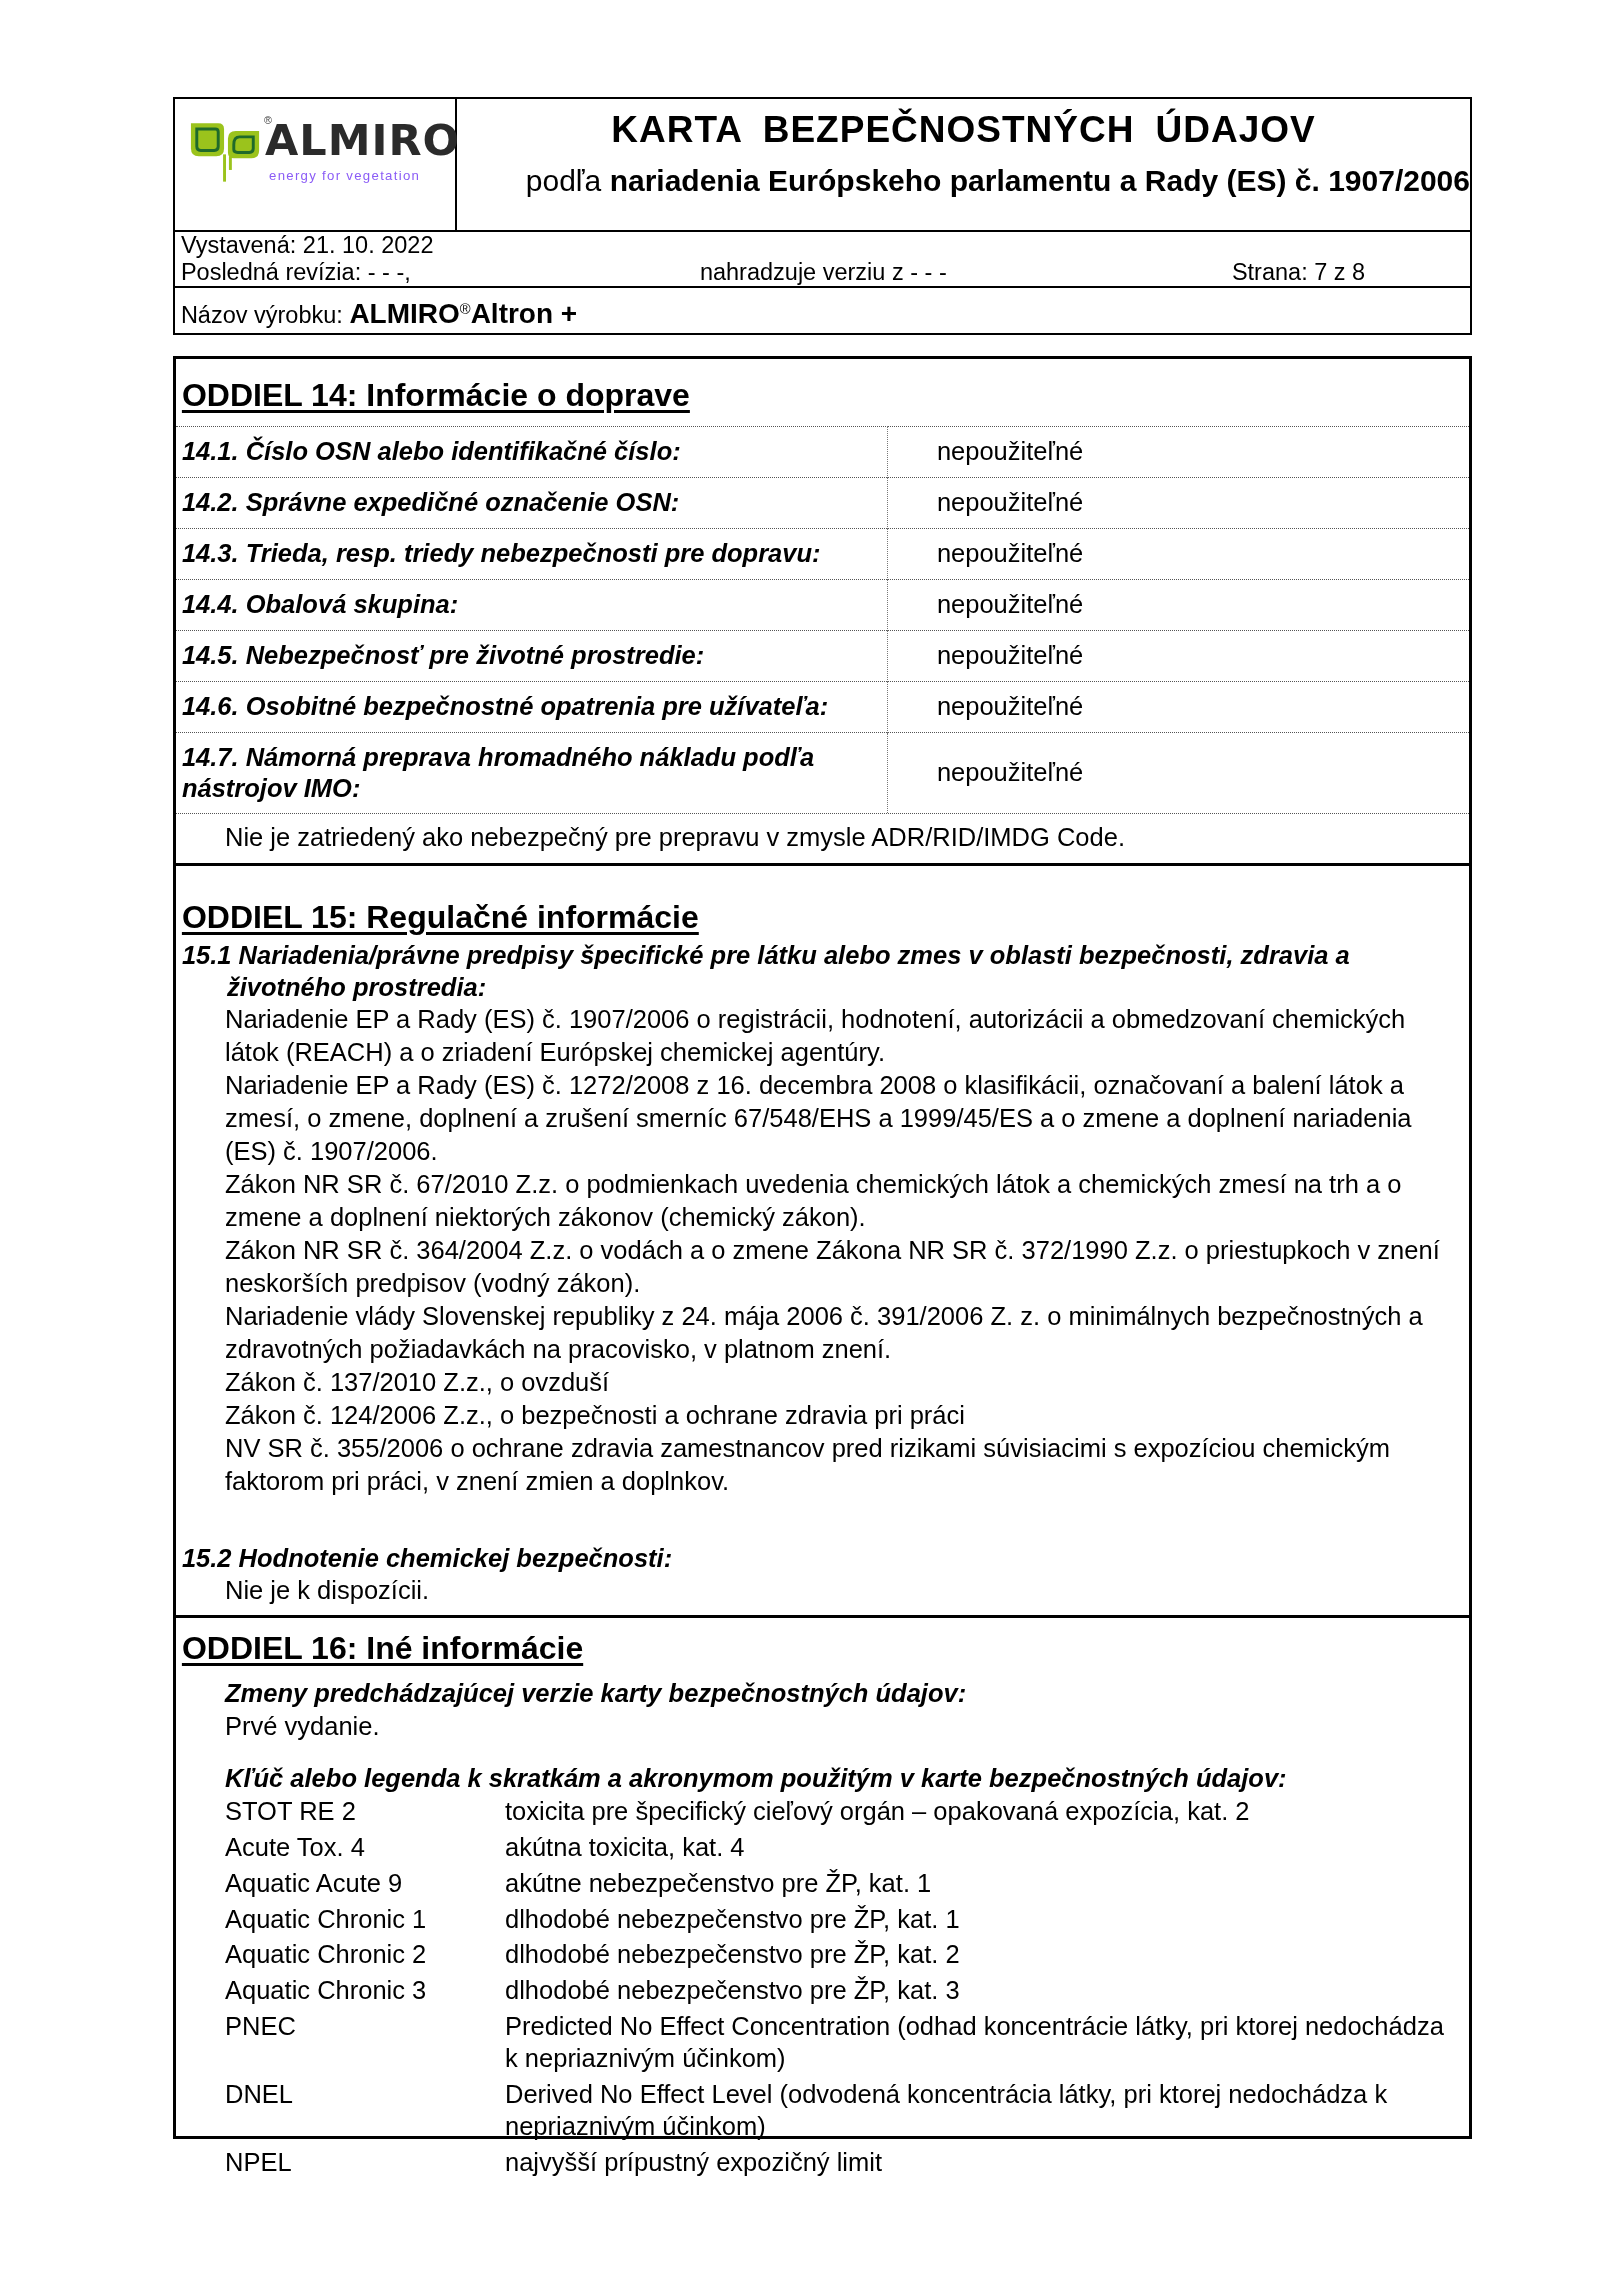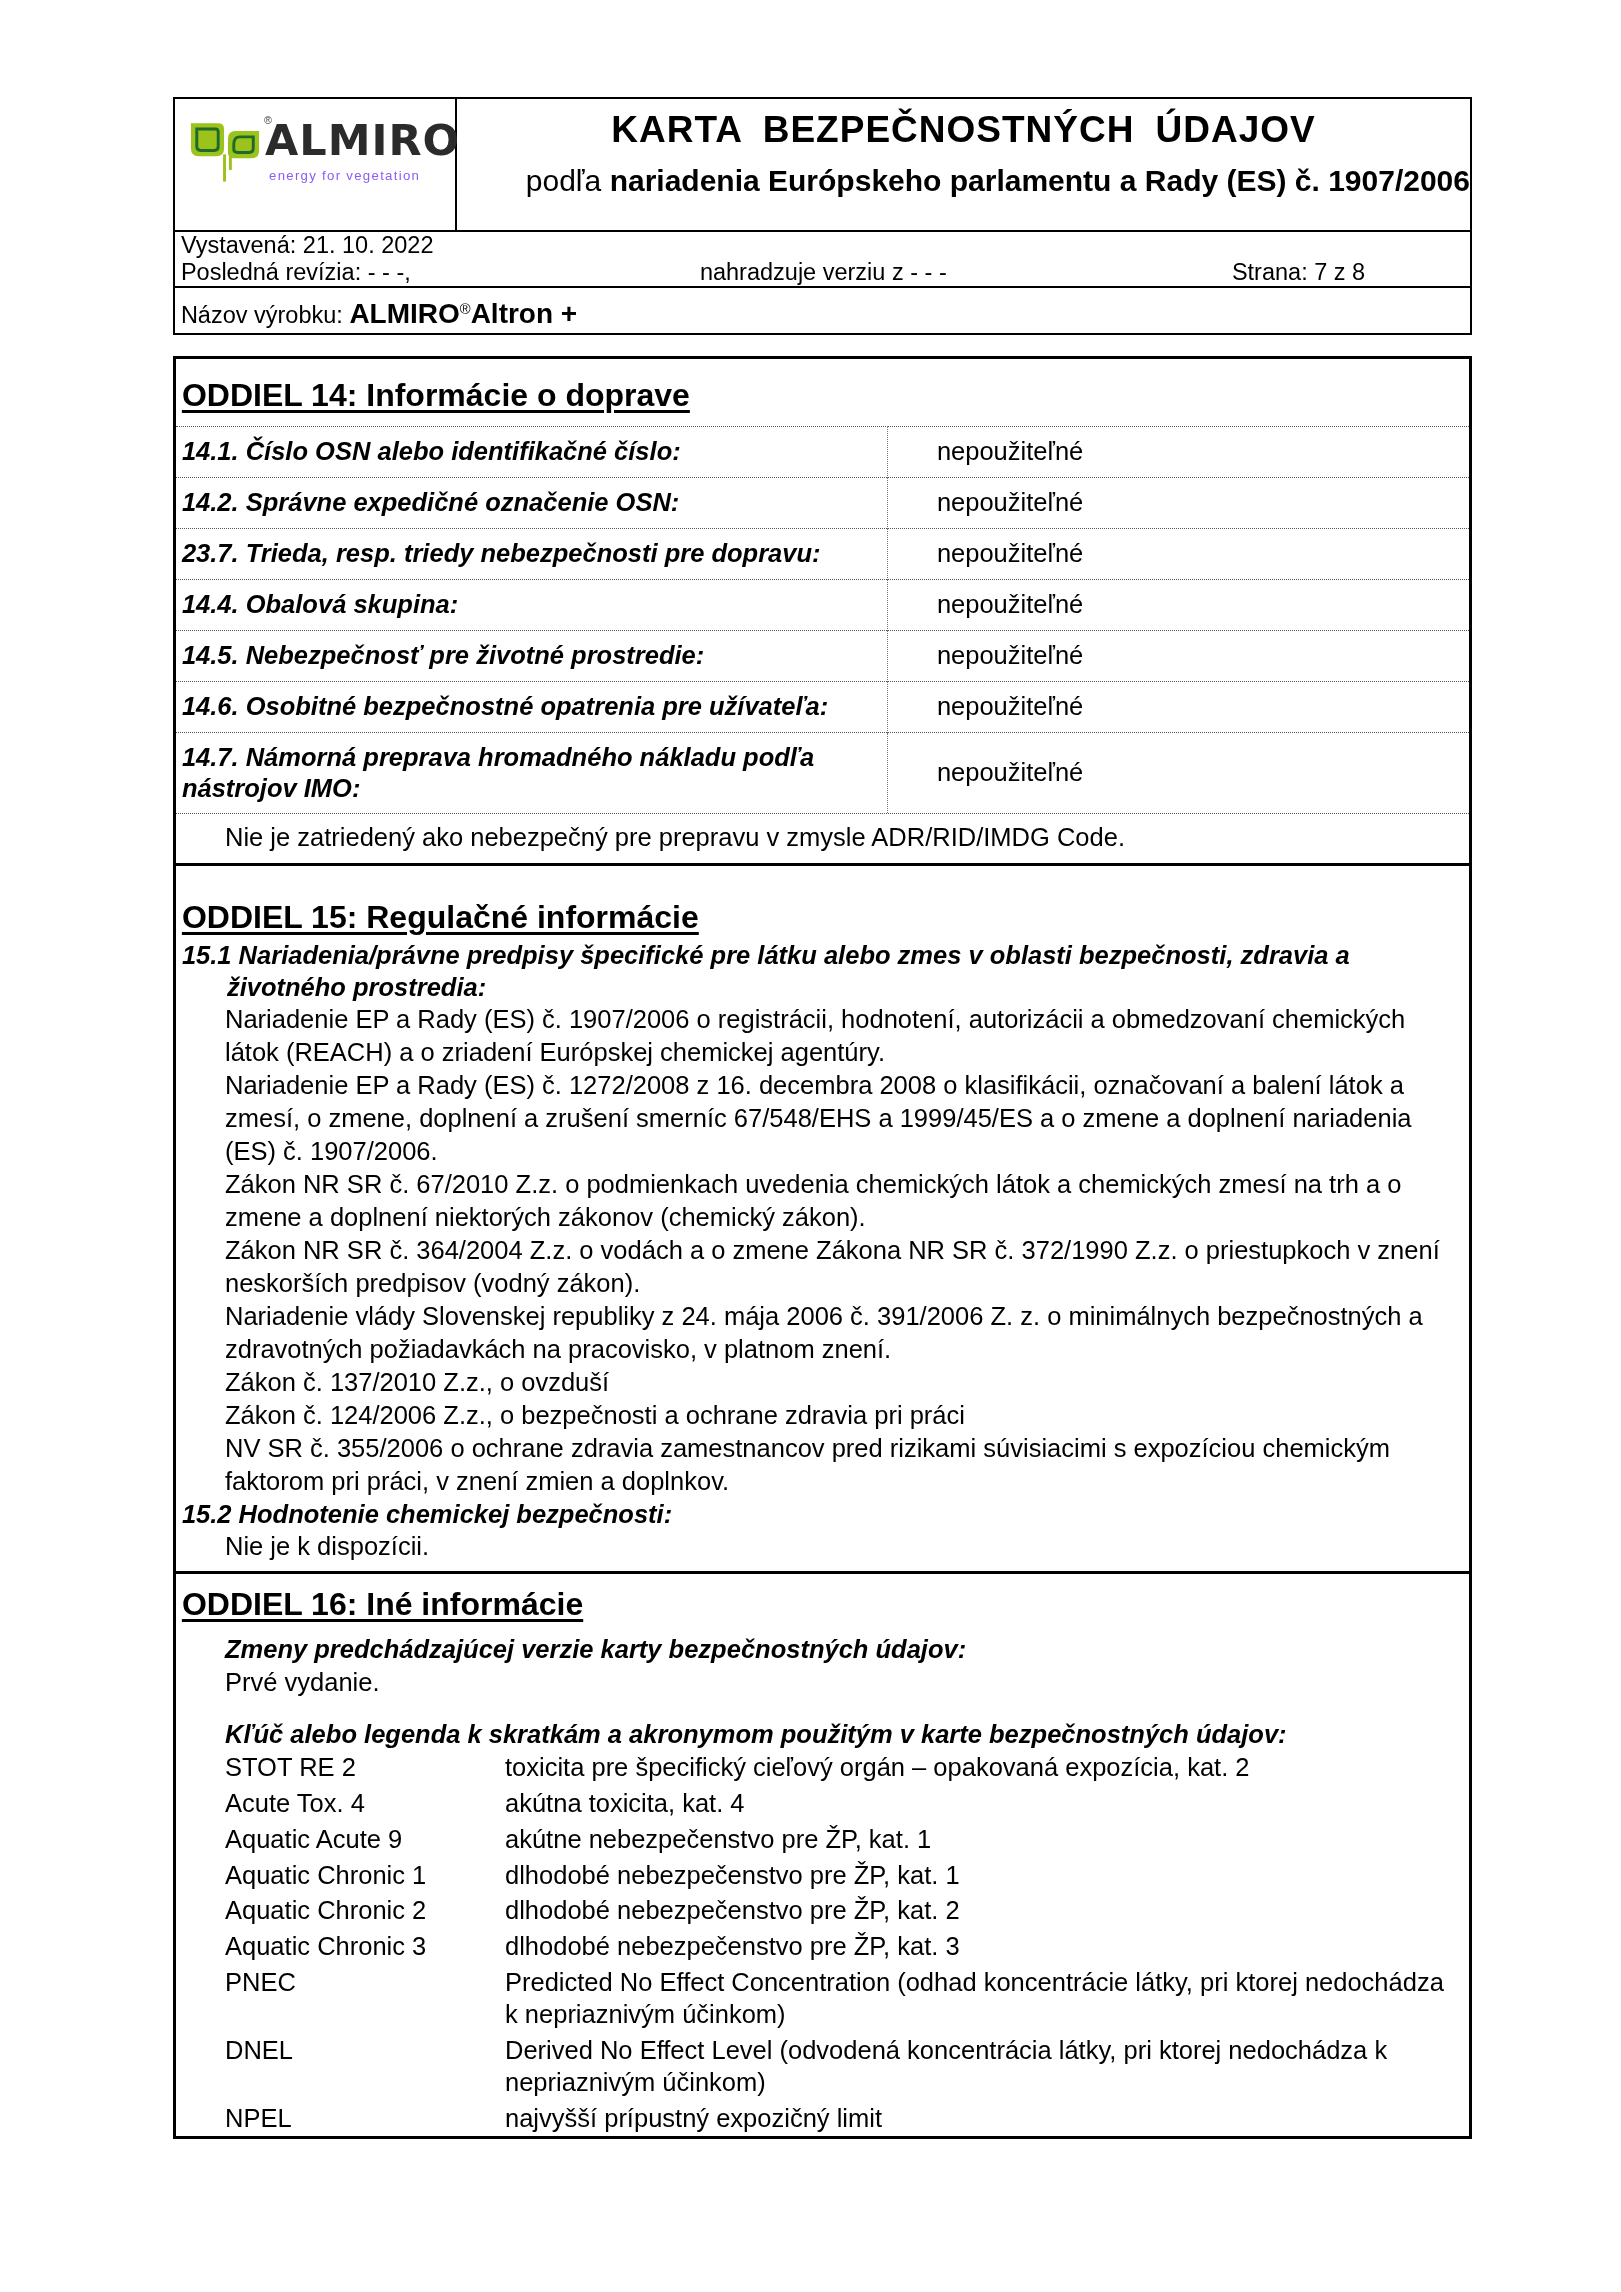--- a/index.html
+++ b/index.html
@@ -34,21 +34,21 @@
   .s14 .sec-title { padding-top:17.6px; height:49px; }
   table.t14 { border-collapse:collapse; width:100%; }
   table.t14 td { border-top:1px dotted #555; font-size:25.5px; height:48px; vertical-align:middle; }
   table.t14 td.k { width:704px; font-style:italic; font-weight:bold; padding-left:5.9px; border-right:1px dotted #777; line-height:31px; }
   table.t14 td.v { padding-left:49px; }
   table.t14 tr.tall td { height:78px; }
   .note14 { border-top:1px dotted #555; font-size:25.5px; height:49px; line-height:47px; padding-left:49px; border-bottom:3.9px solid #000; }
 
   .s15 { padding-bottom:7.8px; border-bottom:3.9px solid #000; }
   .s15 .sec-title { padding-top:33px; }
-  .sub-h { font-size:25.5px; font-style:italic; font-weight:bold; padding-left:5.9px; line-height:32px; }
+  .sub-h { font-size:25.5px; font-style:italic; font-weight:bold; padding-left:5.9px; line-height:32px;margin-top:44px; }
   .sub-h .cont { padding-left:49px; display:block; }
   .para { font-size:25.5px; line-height:33px; padding-left:49px; padding-right:9.8px; }
 
   .s16 .sec-title { padding-top:11.8px; margin-bottom:9.8px; }
   .s16 .sub-h2 { font-size:25.5px; font-style:italic; font-weight:bold; padding-left:49px; line-height:33px; }
   .s16 .txt { font-size:25.5px; padding-left:49px; line-height:33px; margin-bottom:19px; }
   .abbr { display:flex; font-size:25.5px; line-height:32px; padding-left:49px; margin-bottom:3.9px; }
   .abbr .a { width:280px; flex:none; }
   .abbr .d { flex:1; padding-right:9.8px; }
 </style>
@@ -99,21 +99,21 @@
         <tbody>
             <tr>
               <td class="k">14.1. Číslo OSN alebo identifikačné číslo:</td>
               <td class="v">nepoužiteľné</td>
             </tr>
         <tr>
               <td class="k">14.2. Správne expedičné označenie OSN:</td>
               <td class="v">nepoužiteľné</td>
             </tr>
         <tr>
-              <td class="k">23.7. Trieda, resp. triedy nebezpečnosti pre dopravu:</td>
+              <td class="k">14.3. Trieda, resp. triedy nebezpečnosti pre dopravu:</td>
               <td class="v">nepoužiteľné</td>
             </tr>
         <tr>
               <td class="k">14.4. Obalová skupina:</td>
               <td class="v">nepoužiteľné</td>
             </tr>
         <tr>
               <td class="k">14.5. Nebezpečnosť pre životné prostredie:</td>
               <td class="v">nepoužiteľné</td>
             </tr>

